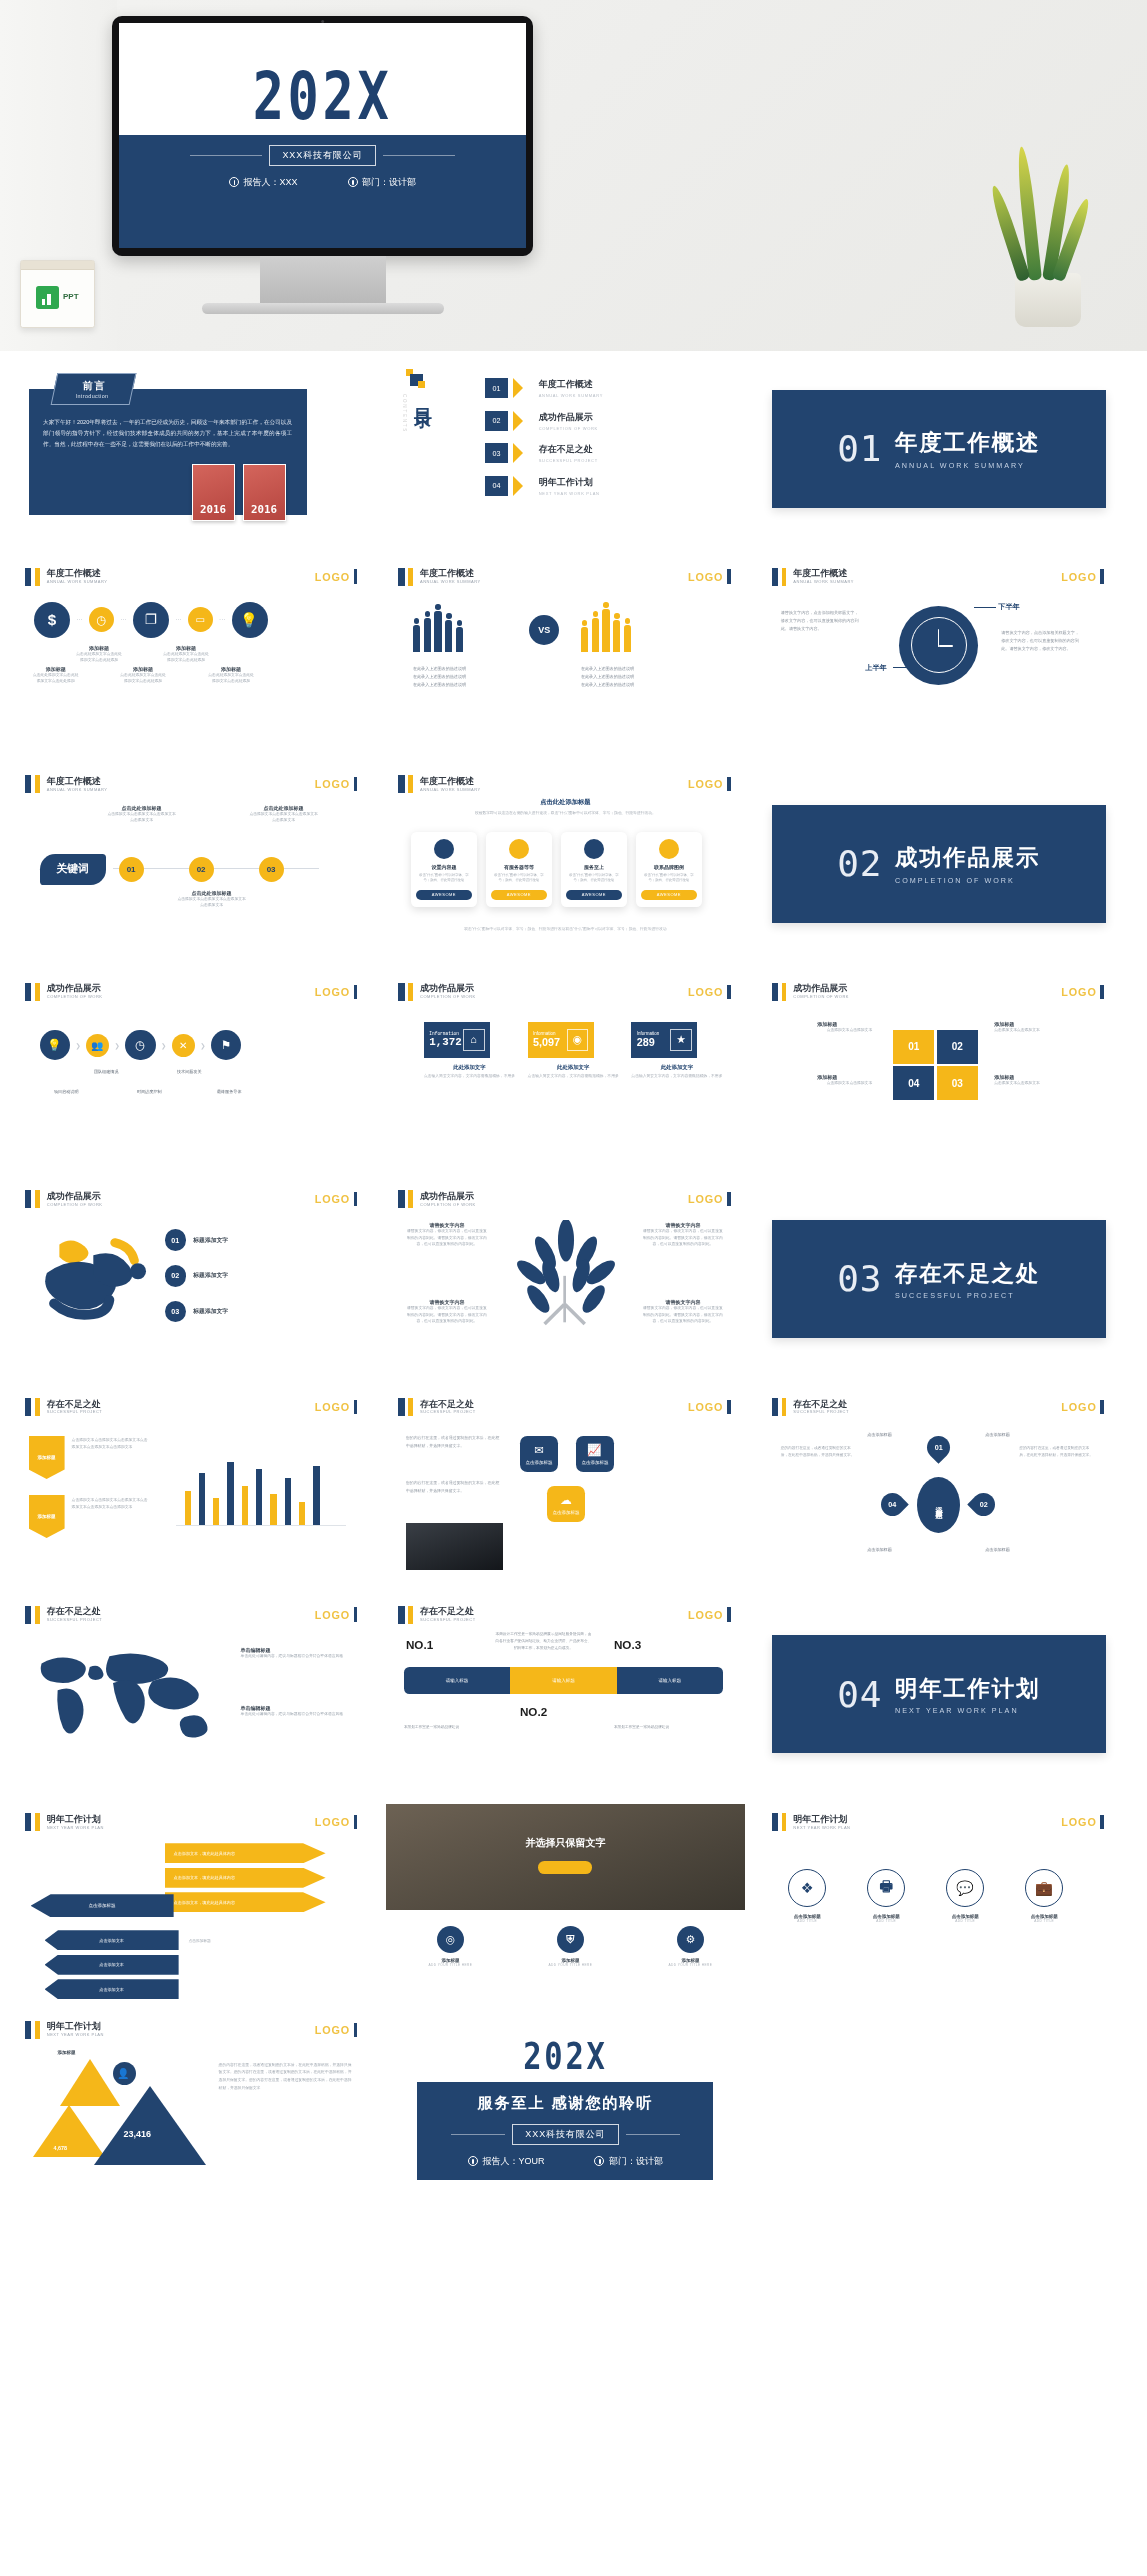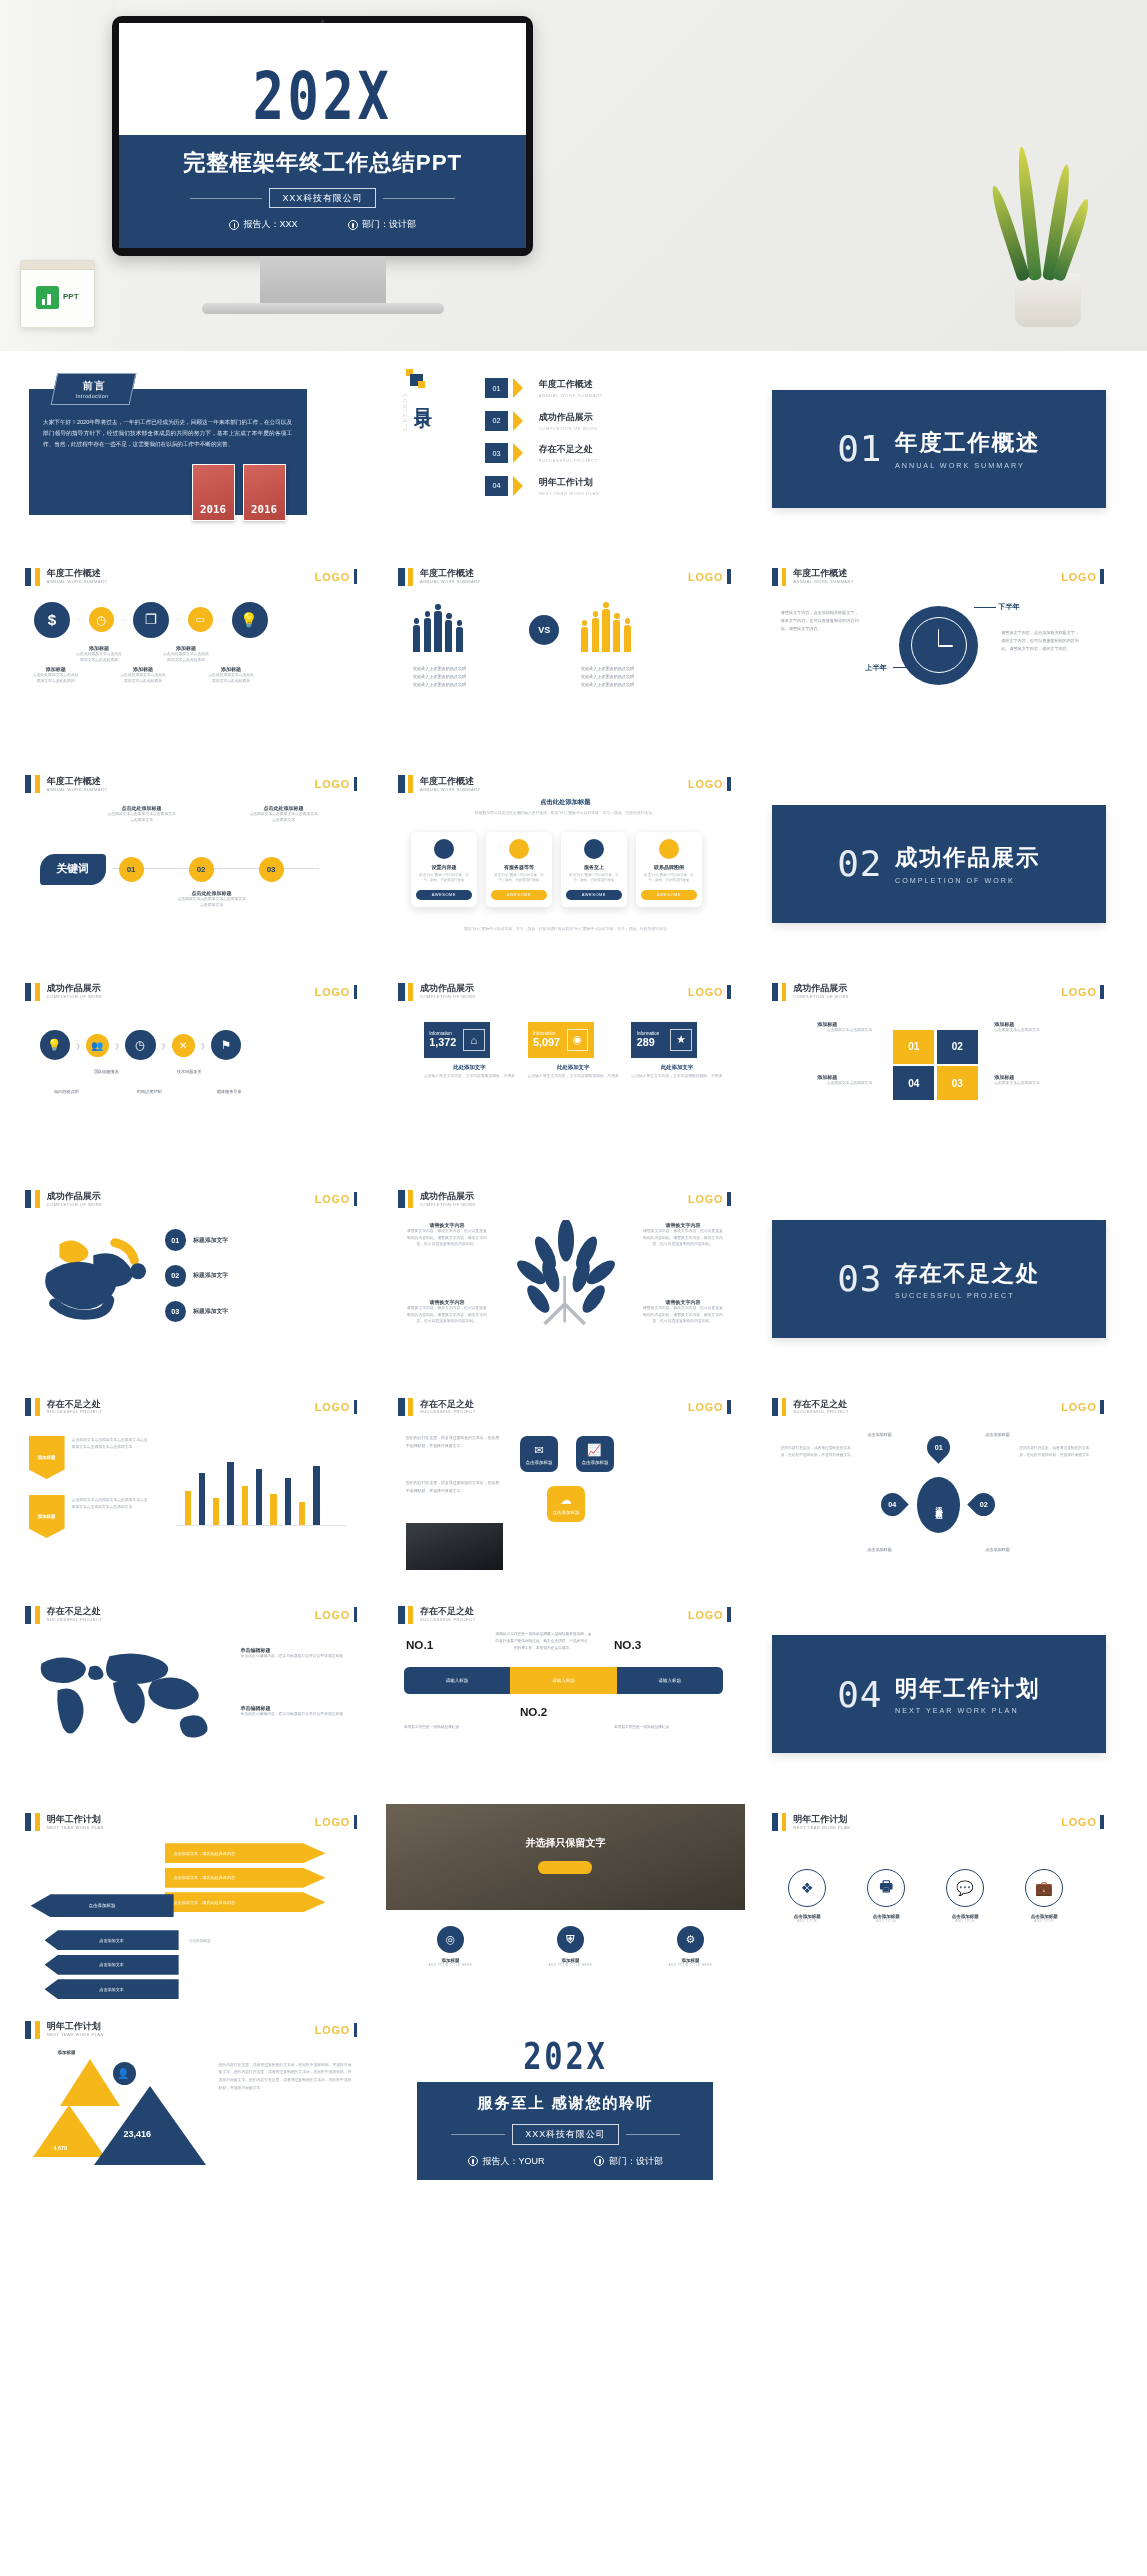--- a/index.html
+++ b/index.html
@@ -172,21 +172,20 @@
 <body>
 
 <div class="hero">
   <div class="hero-left-fade"></div>
 
   <div class="monitor">
     <div class="cam"></div>
     <div class="screen">
       <div class="slide-year">202X</div>
       <div class="slide-band">
-        <div class="slide-title">完整框架年终工作总结PPT</div>
         <div class="company-wrap">
           <div class="comp-line"></div>
           <div class="company">XXX科技有限公司</div>
           <div class="comp-line"></div>
         </div>
         <div class="meta-row">
           <div class="meta-item">
             <span class="meta-ic"></span>
             <span>报告人：XXX</span>
           </div>
@@ -544,21 +543,21 @@
           <div class="t-cn">成功作品展示</div>
           <div class="t-en">COMPLETION OF WORK</div>
         </span>
       </div>
       <div class="logo-r">
         <span class="lg">LOGO</span>
         <span class="pipe"></span>
       </div>
       <div style="position:absolute;left:38px;top:48px;display:flex;gap:12.6px;">
         <div>
-          <div class="stat" style="background:#22446f;color:#fff;">
+          <div class="stat" style="background:#22446f;color:#fff;font-family:Liberation Mono, monospace;">
             <span>
               <div class="lab">Information</div>
               <div class="num">1,372</div>
             </span>
             <span class="bx">⌂</span>
           </div>
           <div style="text-align:center;margin-top:6.3px;font-size:5.4px;color:#22446f;font-weight:700;">此处添加文字</div>
           <div style="text-align:center;font-size:3.8px;color:#a4abb4;line-height:1.8;margin-top:1.8px;">点击输入简要文字内容，文字内容需概括精炼，不用多</div>
         </div>
         <div>

